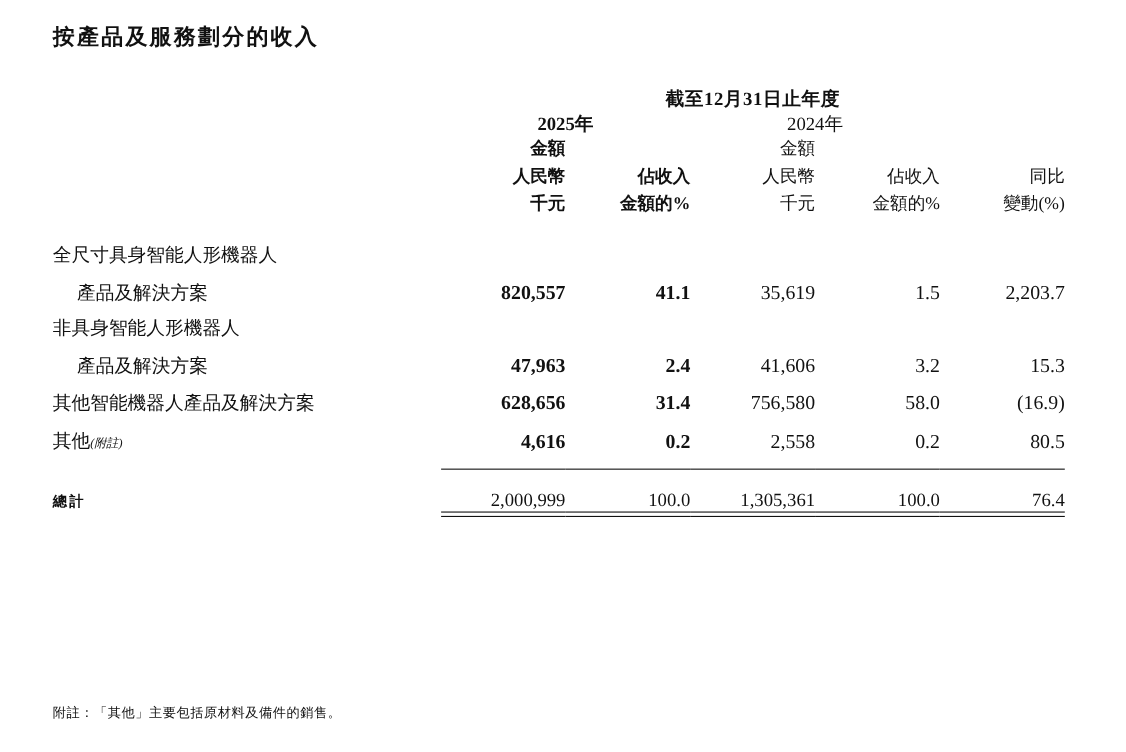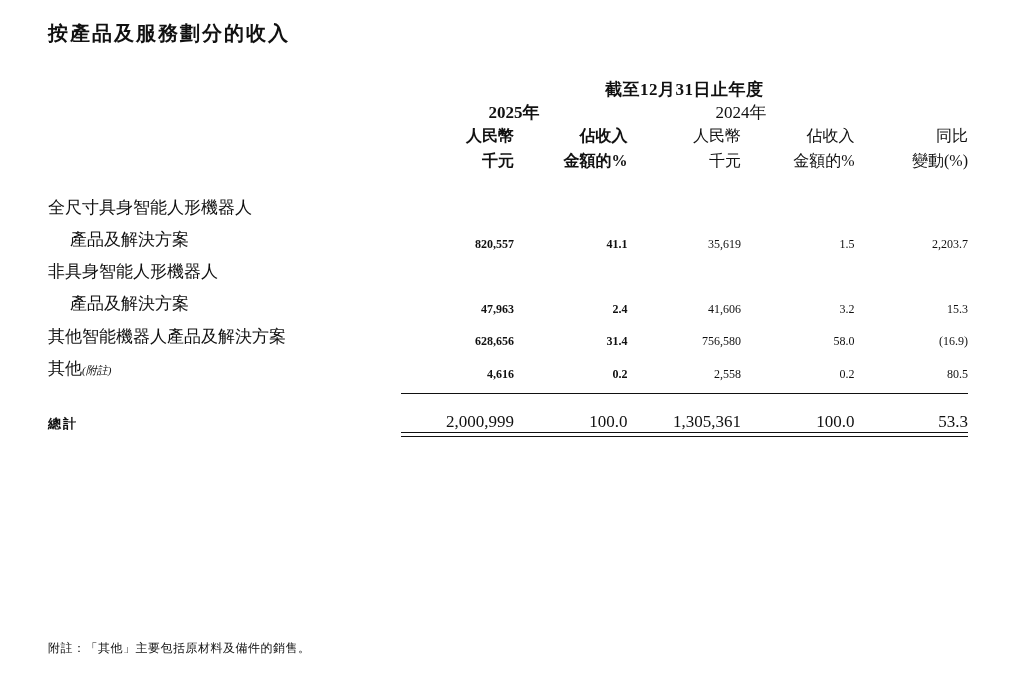--- a/index.html
+++ b/index.html
@@ -77,21 +77,21 @@
     white-space: nowrap;
   }
   .row-label .indent { padding-left: 22px; display: inline-block; }
   .row-label .note {
     font-size: 11px;
     vertical-align: baseline;
     font-style: italic;
   }
   .num {
     text-align: right;
-    font-size: 12px;
+    font-size: 18px;
     line-height: 1.9;
     white-space: nowrap;
     padding-right: 2px;
   }
   .num.bold { font-weight: bold; }
 
   .total-label {
     font-weight: bold;
     font-size: 13px;
     letter-spacing: 2px;
@@ -148,20 +148,28 @@
     <tbody>
       <tr>
         <td></td>
         <td class="hdr-period" colspan="5">截至12月31日止年度</td>
       </tr>
       <tr>
         <td></td>
         <td class="hdr-year" colspan="2">2025年</td>
         <td class="hdr-year light" colspan="2">2024年</td>
         <td></td>
+      </tr>
+      <tr>
+        <td></td>
+        <td class="hdr-sub bold">金額</td>
+        <td class="hdr-sub bold"></td>
+        <td class="hdr-sub">金額</td>
+        <td class="hdr-sub"></td>
+        <td class="hdr-sub"></td>
       </tr>
       <tr>
         <td></td>
         <td class="hdr-sub bold">人民幣</td>
         <td class="hdr-sub bold">佔收入</td>
         <td class="hdr-sub">人民幣</td>
         <td class="hdr-sub">佔收入</td>
         <td class="hdr-sub">同比</td>
       </tr>
       <tr>
@@ -244,21 +252,21 @@
       <tr class="spacer-row">
           <td colspan="6"></td>
         </tr>
 
       <tr>
         <td class="total-label">總計</td>
         <td class="total-num">2,000,999</td>
         <td class="total-num">100.0</td>
         <td class="total-num light">1,305,361</td>
         <td class="total-num light">100.0</td>
-        <td class="total-num light">53.3</td>
+        <td class="total-num light">76.4</td>
       </tr>
 
       <tr class="dblline">
         <td></td>
         <td class="line-cell"></td>
         <td class="line-cell"></td>
         <td class="line-cell"></td>
         <td class="line-cell"></td>
         <td class="line-cell"></td>
       </tr>

